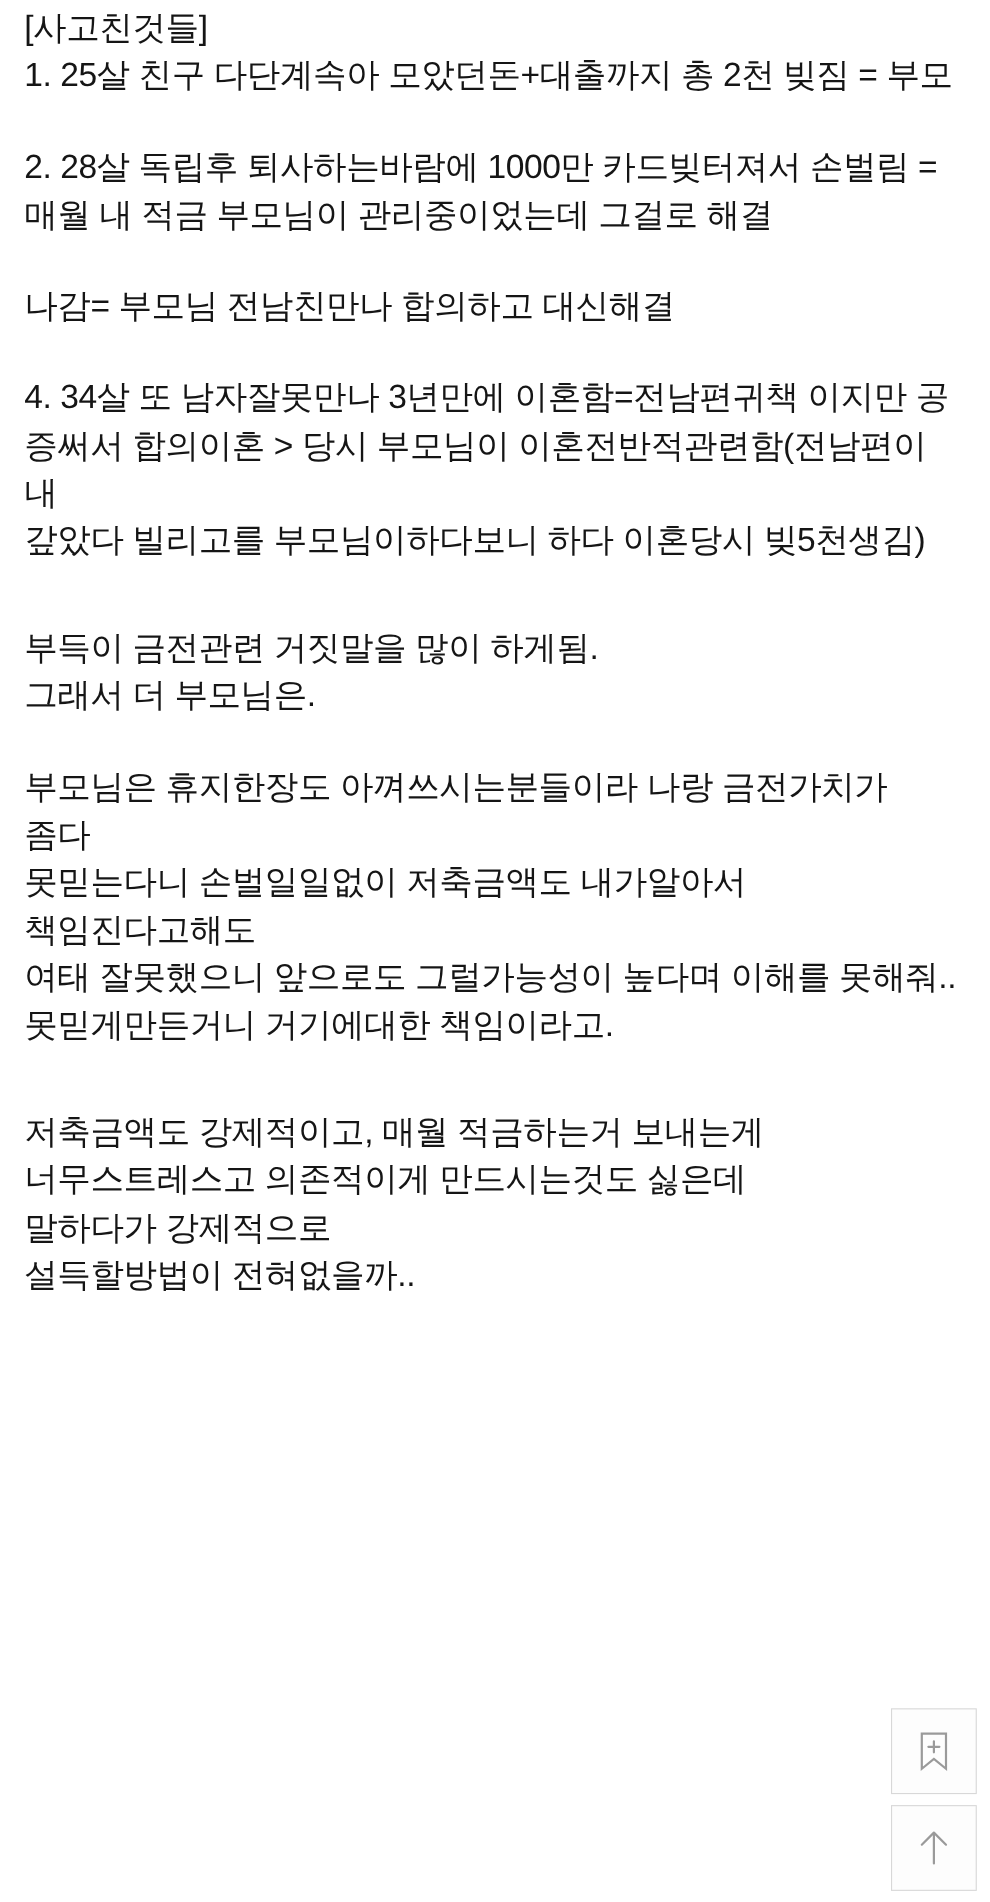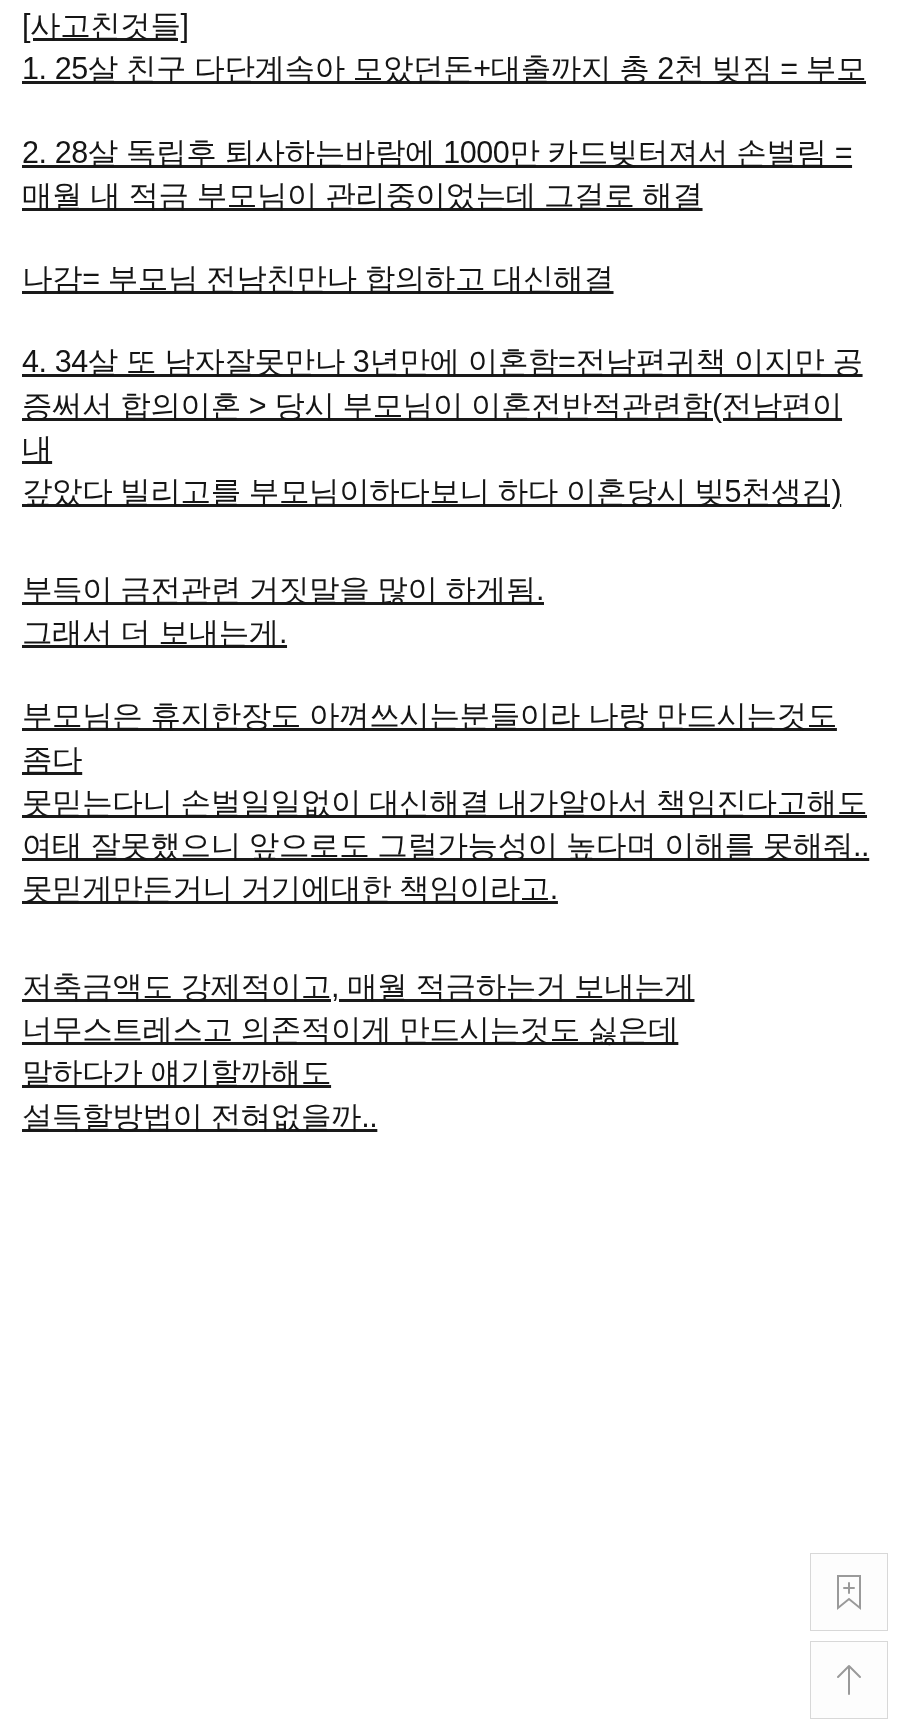--- a/index.html
+++ b/index.html
@@ -14,21 +14,20 @@
     color: #1a1a1a;
     position: relative;
     overflow: hidden;
   }
   .page {
     position: relative;
     width: 900px;
     min-height: 1729px;
     box-sizing: border-box;
     padding: 4px 26px 10px 22px;
-    text-decoration: underline;
   }
   .post-body {
     font-size: 30.5px;
     line-height: 1.42;
     letter-spacing: -0.4px;
     color: #151515;
     word-break: keep-all;
     white-space: normal;
   }
   .para {
@@ -94,39 +93,39 @@
       <div>4. 34살 또 남자잘못만나 3년만에 이혼함=전남편귀책 이지만 공</div>
       <div>증써서 합의이혼 &gt; 당시 부모님이 이혼전반적관련함(전남편이 내</div>
       <div>갚았다 빌리고를 부모님이하다보니 하다 이혼당시 빚5천생김)</div>
     </div>
 
     <div class="blank-small"></div>
     <div class="blank"></div>
 
     <div class="para">
       <div>부득이 금전관련 거짓말을 많이 하게됨.</div>
-      <div>그래서 더 보내는게.</div>
+      <div>그래서 더 부모님은.</div>
     </div>
 
     <div class="blank"></div>
 
     <div class="para">
-      <div>부모님은 휴지한장도 아껴쓰시는분들이라 나랑 만드시는것도 좀다</div>
-      <div>못믿는다니 손벌일일없이 대신해결 내가알아서 책임진다고해도</div>
+      <div>부모님은 휴지한장도 아껴쓰시는분들이라 나랑 금전가치가 좀다</div>
+      <div>못믿는다니 손벌일일없이 저축금액도 내가알아서 책임진다고해도</div>
       <div>여태 잘못했으니 앞으로도 그럴가능성이 높다며 이해를 못해줘..</div>
       <div>못믿게만든거니 거기에대한 책임이라고.</div>
     </div>
 
     <div class="blank"></div>
     <div class="blank-small"></div>
 
     <div class="para">
       <div>저축금액도 강제적이고, 매월 적금하는거 보내는게</div>
       <div>너무스트레스고 의존적이게 만드시는것도 싫은데</div>
-      <div>말하다가 얘기할까해도</div>
+      <div>말하다가 강제적으로</div>
       <div>설득할방법이 전혀없을까..</div>
     </div>
 
   </div>
 
   <div class="float-buttons">
     <div class="fbtn">
       <span>
         <svg width="34" height="38" viewBox="0 0 34 38" fill="none" xmlns="http://www.w3.org/2000/svg">
           <path d="M6 3 H28 V35 L17 26 L6 35 Z" stroke="#9a9a9a" stroke-width="2" fill="none"></path>

